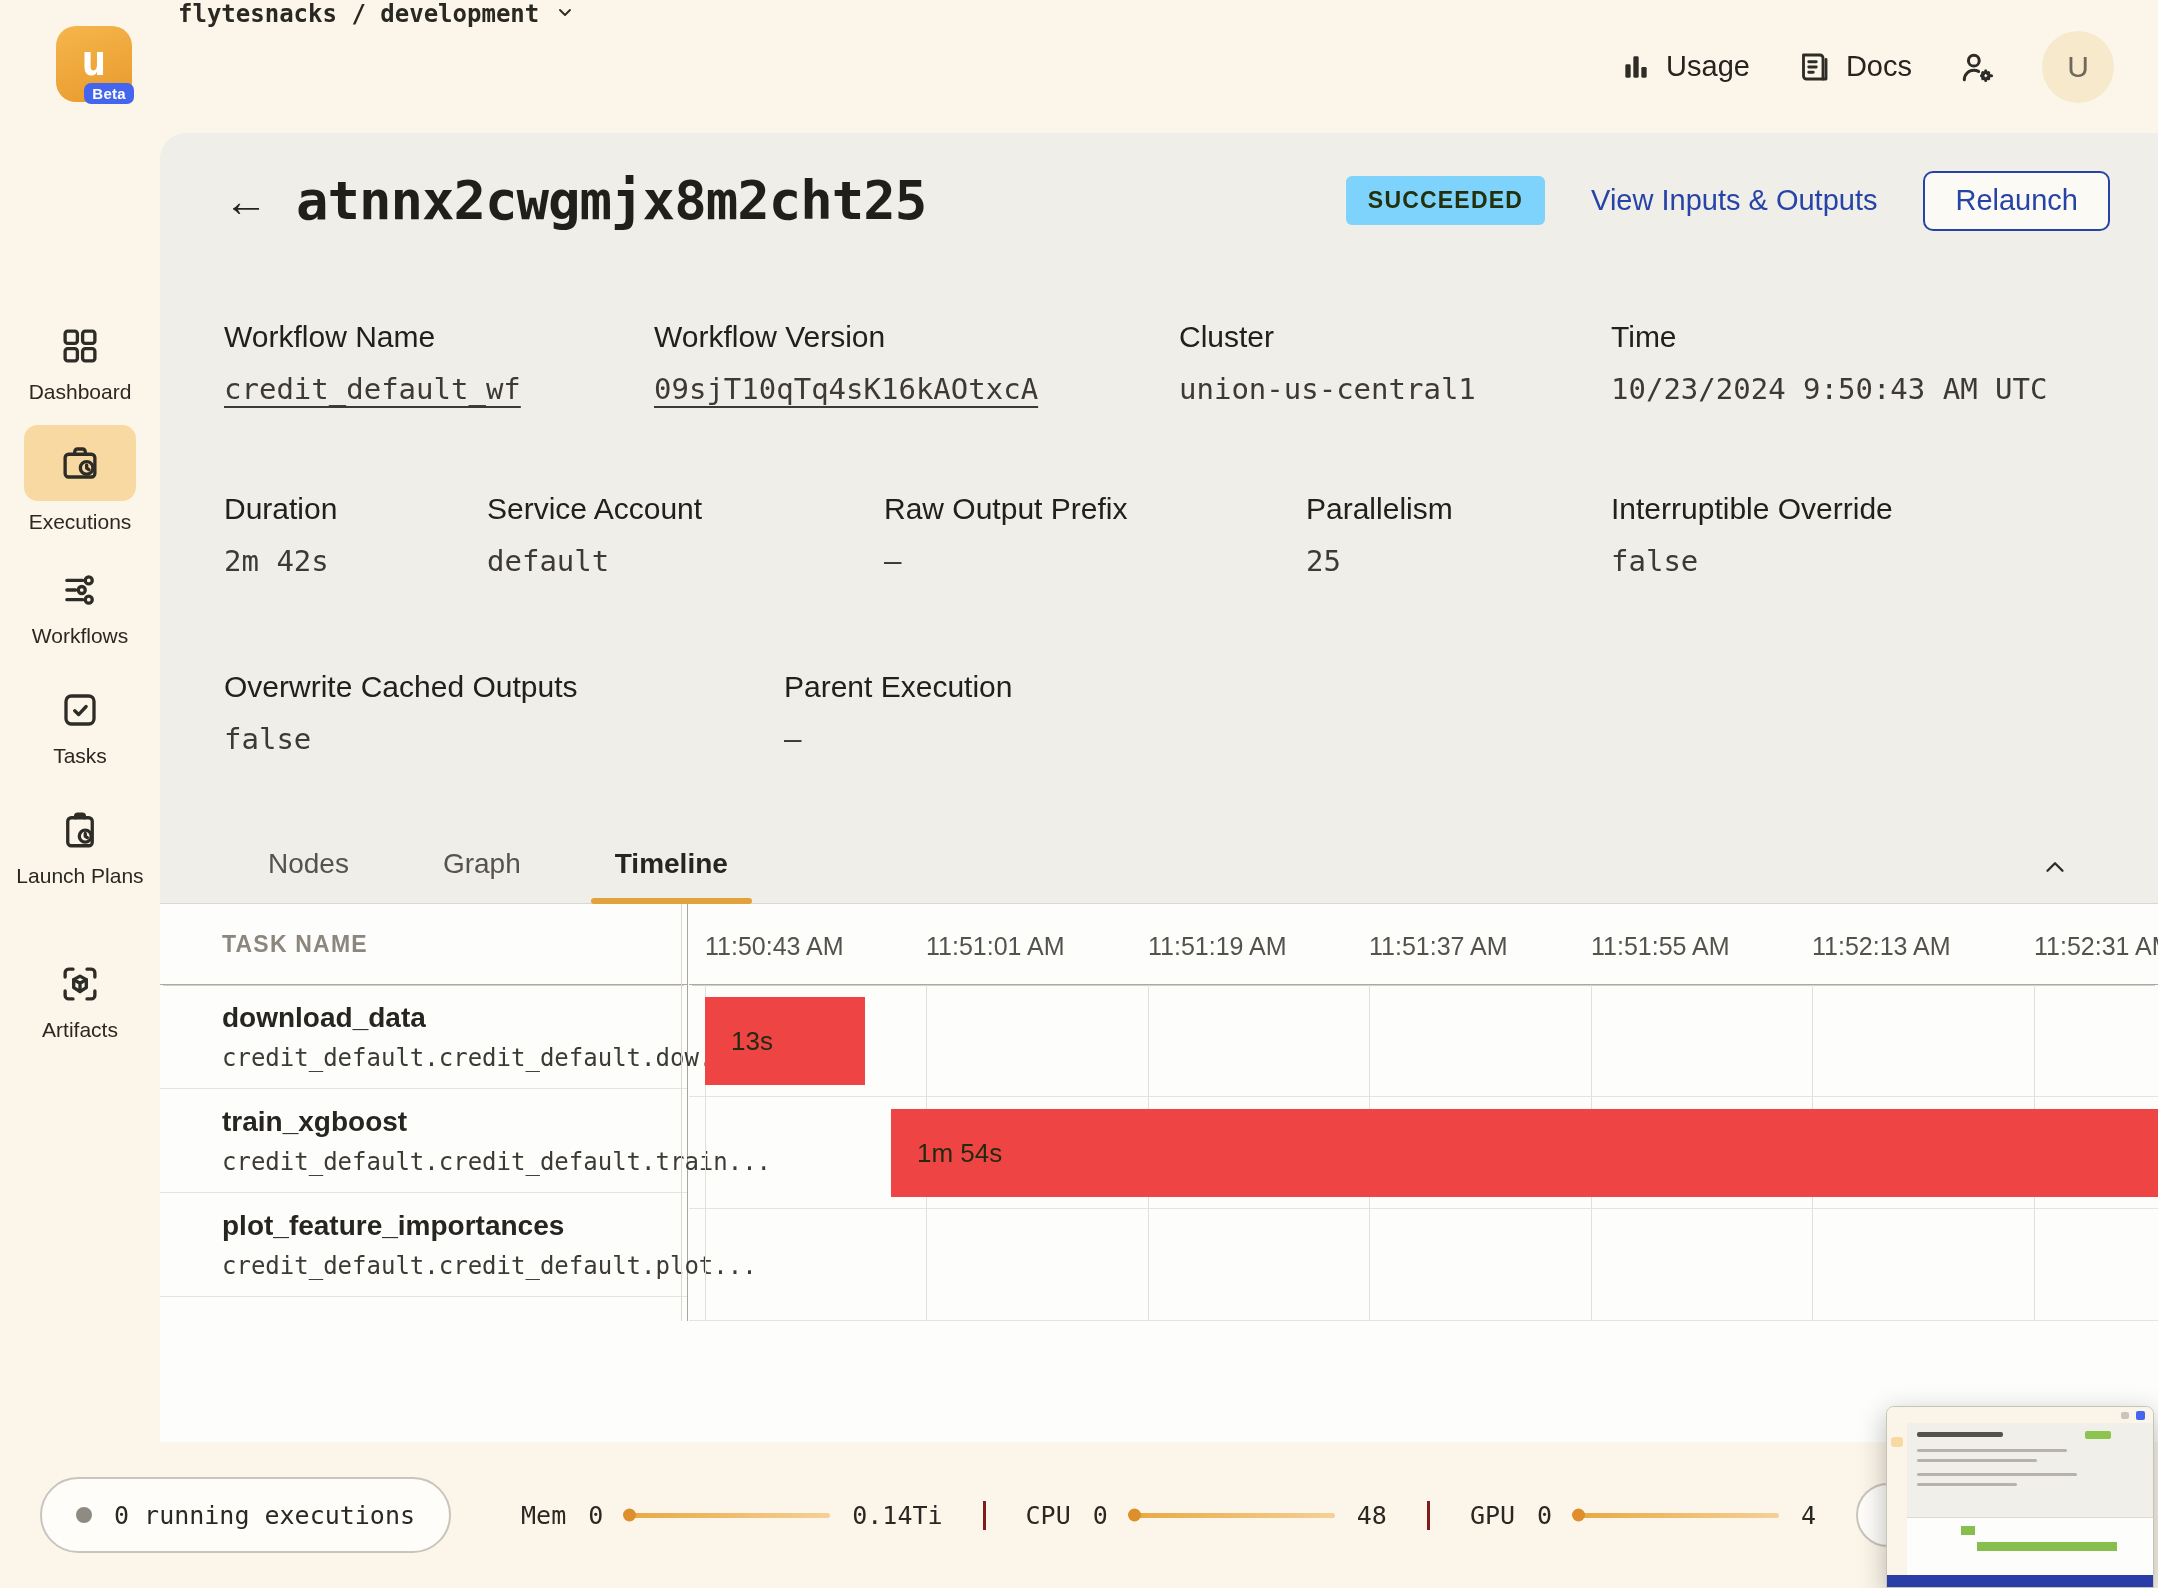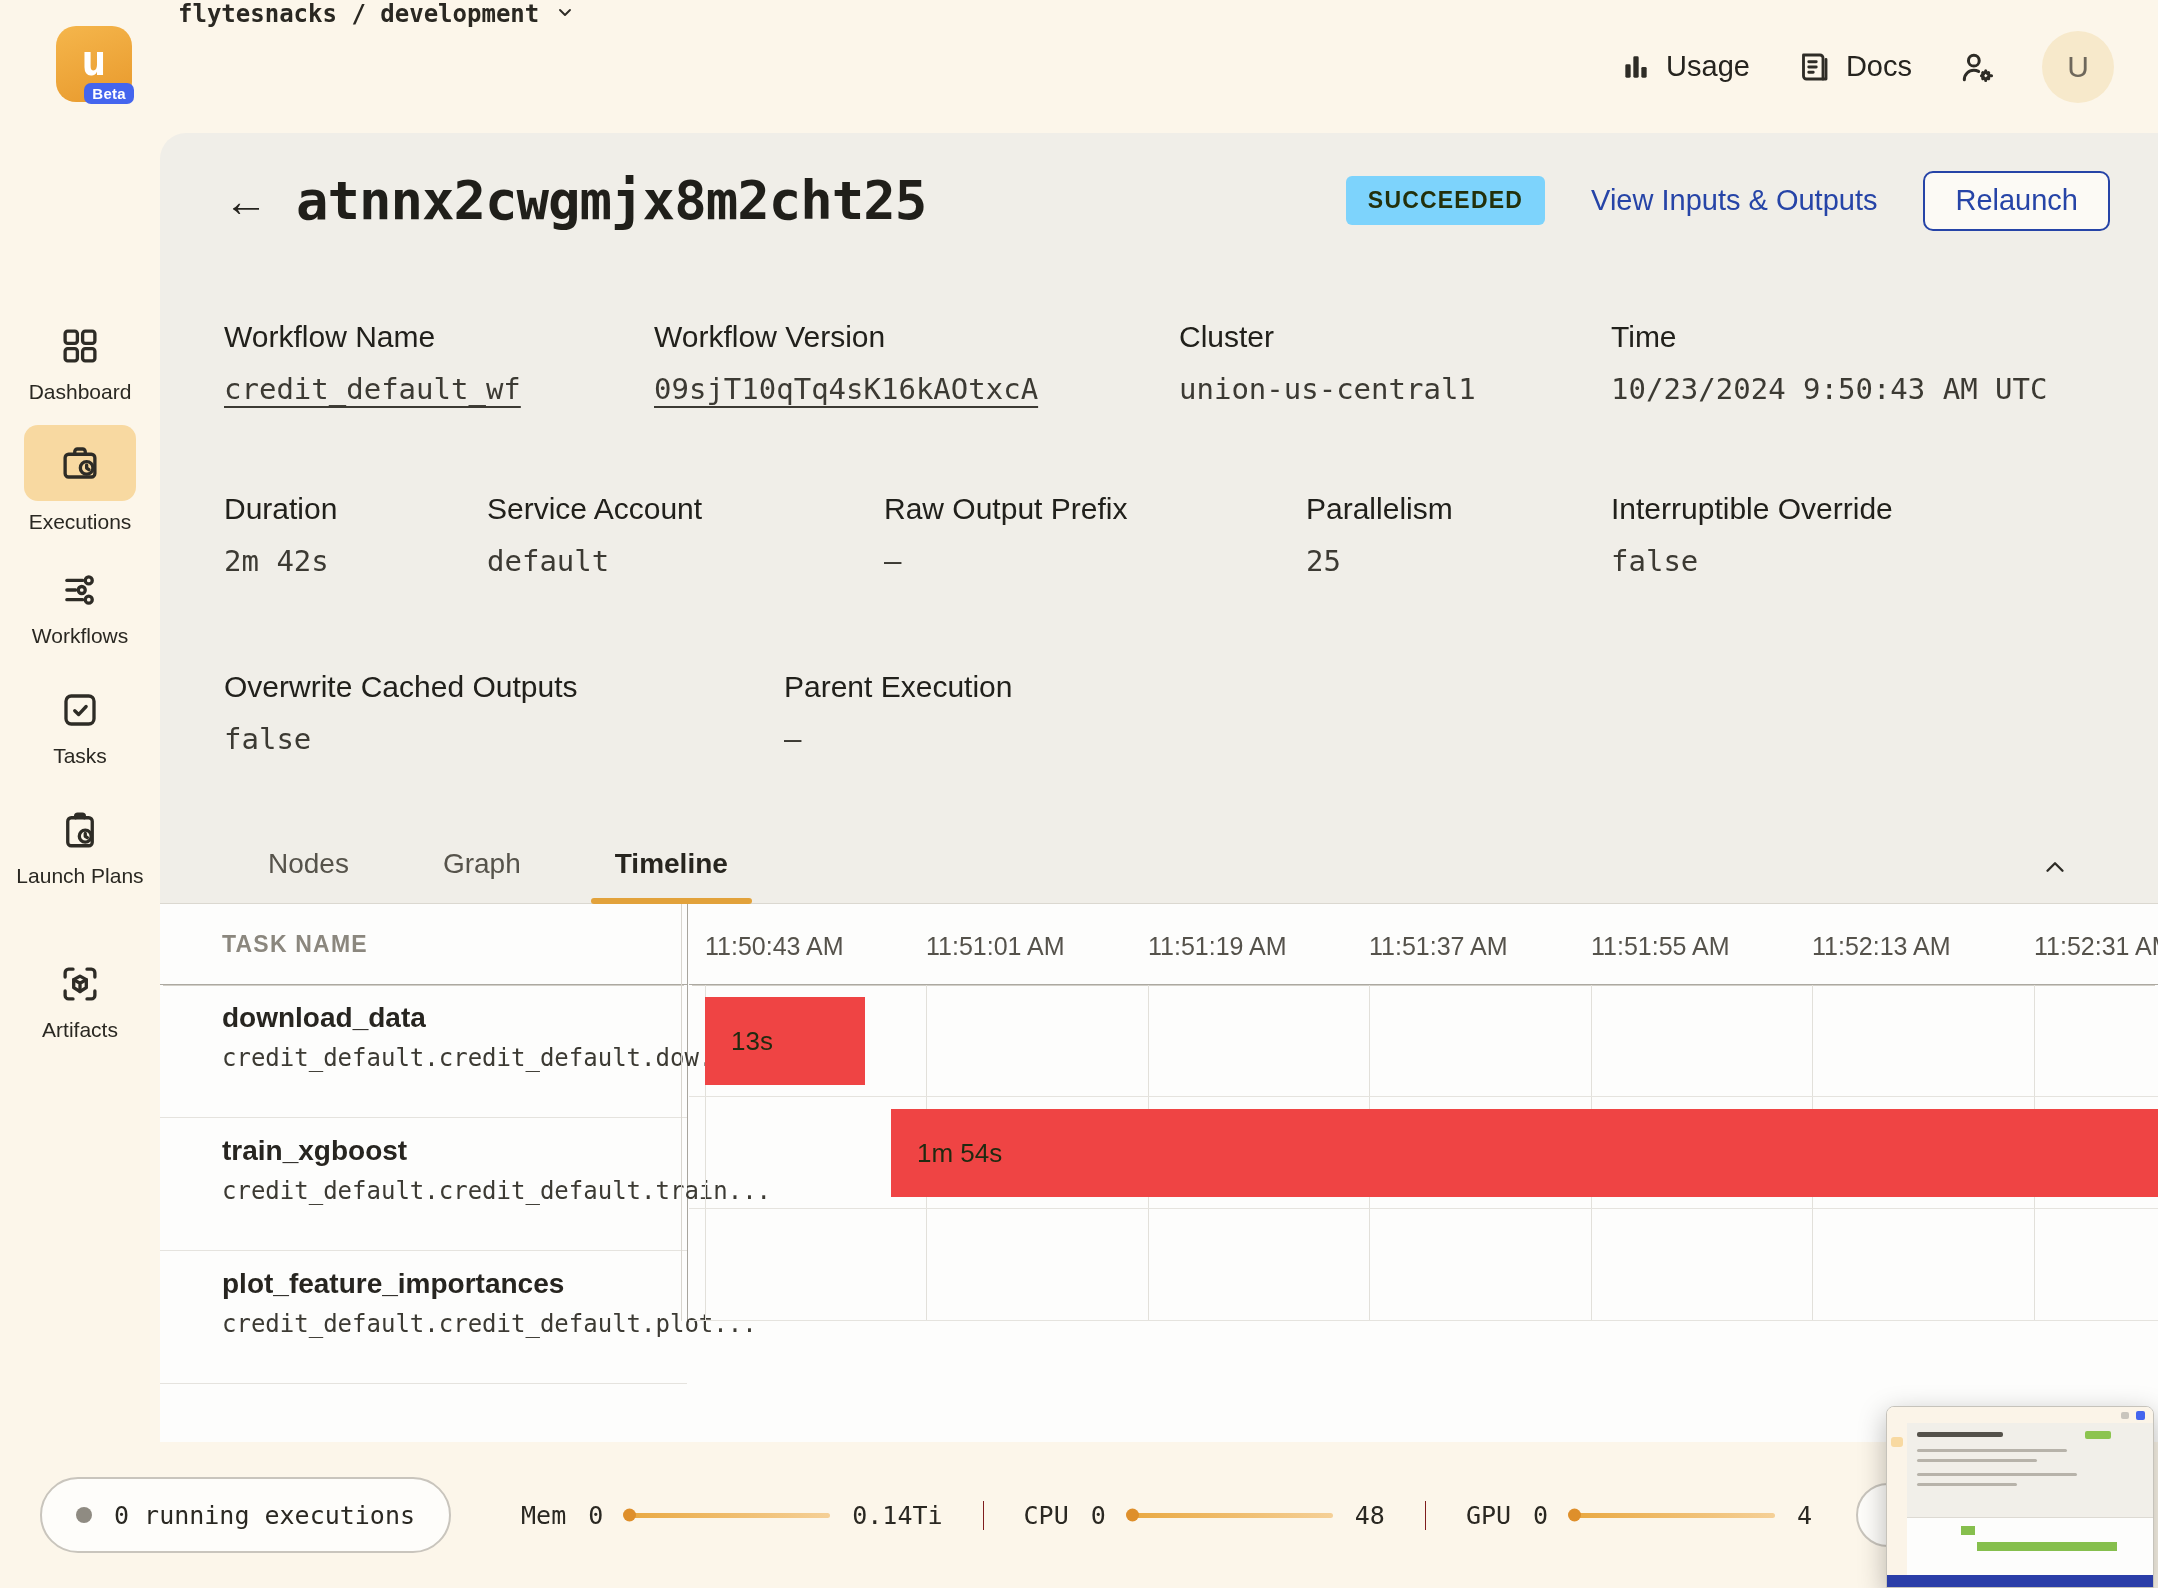--- a/index.html
+++ b/index.html
@@ -103,21 +103,21 @@
   .tl-left {
     position:absolute; left:0; top:0; width:528px; height:417px;
     border-right:1px solid #A8A59E;
   }
   .tl-left::after { content:""; position:absolute; top:0; right:5px; width:1px; height:100%; background:#D8D5CE; }
   .tl-head {
     height:81px; display:flex; align-items:center; padding-left:62px;
     border-bottom:1px solid #ACA9A1; box-shadow:0 4px 0 -3px #D2CFC8;
   }
   .tl-head .hdr { font-size:23px; font-weight:bold; letter-spacing:1.2px; color:#8B877E; }
-  .task-row { height:133px; padding:17px 0 0 62px; border-bottom:1px solid #E5E3DE; cursor:pointer; }
+  .task-row { height:104px; padding:17px 0 0 62px; border-bottom:1px solid #E5E3DE; cursor:pointer; }
   .task-name { font-size:28px; font-weight:bold; color:#272520; }
   .task-sub { margin-top:10px; font-family:"DejaVu Sans Mono",monospace; font-size:24px; color:#3C3A33; }
 
   .tl-right { position:absolute; left:529px; top:0; right:0; height:417px; overflow:hidden; }
   .tl-times {
     position:relative; height:81px;
     border-bottom:1px solid #ACA9A1; box-shadow:0 4px 0 -3px #D2CFC8;
   }
   .tick-label { position:absolute; top:28px; font-size:25px; color:#55524B; white-space:nowrap; }
   .x0{left:16px} .x1{left:237px} .x2{left:459px} .x3{left:680px} .x4{left:902px} .x5{left:1123px} .x6{left:1345px}
@@ -137,21 +137,21 @@
   .bottombar { position:absolute; left:0; bottom:0; width:2158px; height:146px; display:flex; align-items:center; }
   .run-pill {
     margin-left:40px; height:76px; display:flex; align-items:center; gap:22px;
     padding:0 34px; border:2px solid #C9C5BD; border-radius:999px; background:#FEFDFA;
     cursor:pointer;
   }
   .run-dot { width:16px; height:16px; border-radius:50%; background:#8F8B82; }
   .run-txt { font-family:"DejaVu Sans Mono",monospace; font-size:25px; color:#2A2822; }
   .meters { display:flex; align-items:center; margin-left:30px; }
   .meter { display:flex; align-items:center; gap:22px; padding:0 40px; }
-  .meter + .meter { border-left:1px solid #7f1d1d; }
+  .meter + .meter { border-left:3px solid #7f1d1d; }
   .m-txt { font-family:"DejaVu Sans Mono",monospace; font-size:25px; color:#2A2822; }
   .track {
     position:relative; width:205px; height:5px; border-radius:3px;
     background:linear-gradient(90deg,#E9A840,#F5D097);
   }
   .knob { position:absolute; left:-2px; top:50%; transform:translateY(-50%); width:13px; height:13px; border-radius:50%; background:#DE8F2B; }
   .partial-pill {
     position:absolute; left:1856px; top:41px; width:130px; height:64px;
     border:2px solid #C9C5BD; border-radius:999px; background:#FEFDFA; cursor:pointer;
   }

